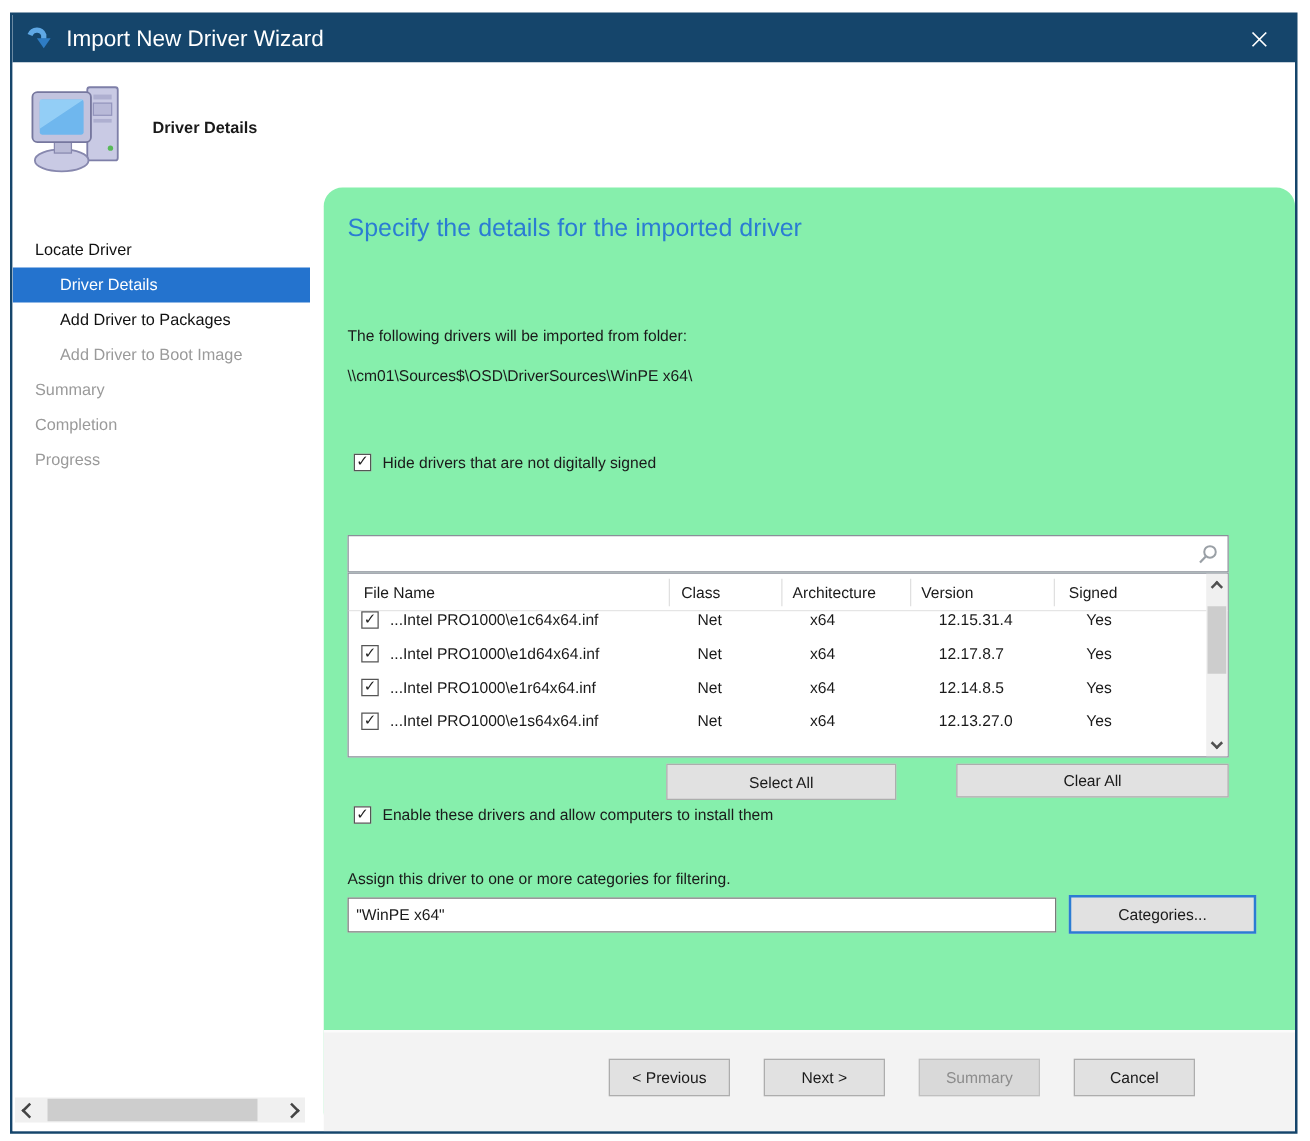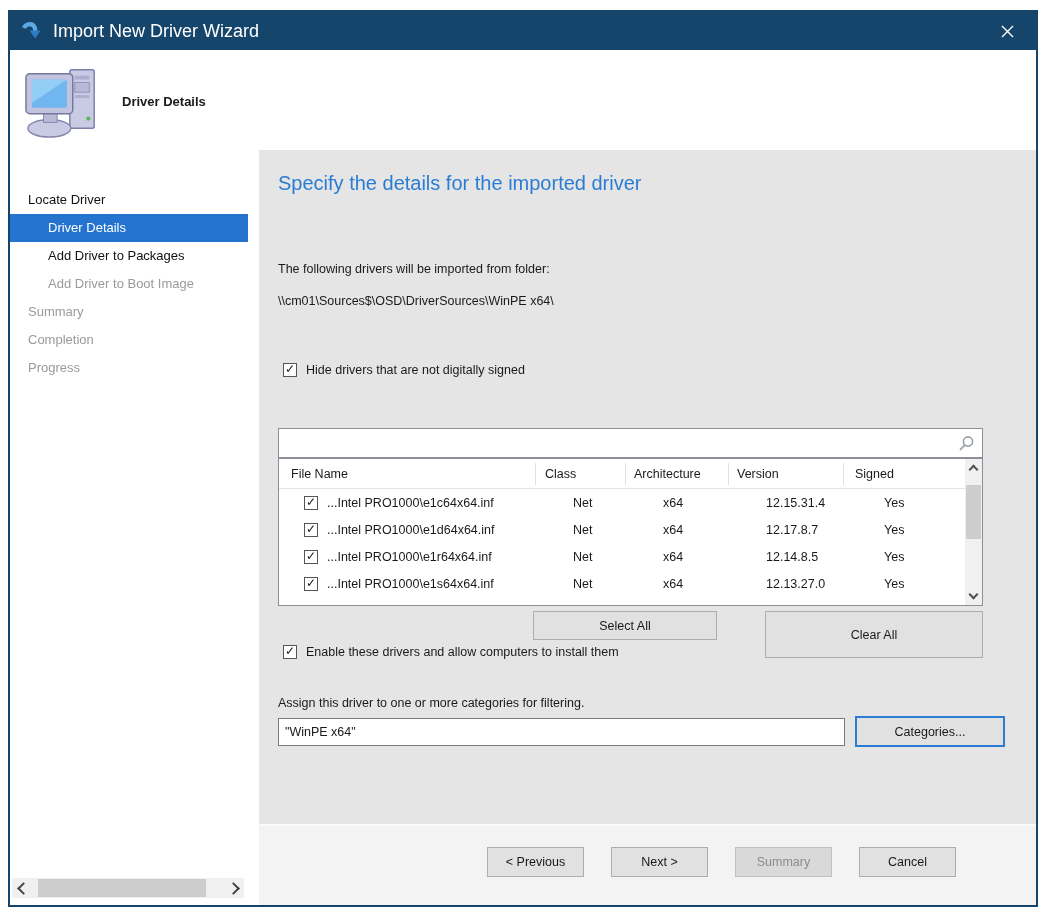--- a/index.html
+++ b/index.html
@@ -31,21 +31,21 @@
 
   .hscroll { position:absolute; left:2px; bottom:7px; width:232px; height:20px; background:#F0F0F0; }
   .hs-arrow { position:absolute; top:0; width:18px; height:20px; display:flex; align-items:center; justify-content:center; }
   .hs-left { left:0; } .hs-right { right:0; }
   .hs-thumb { position:absolute; left:26px; top:1px; width:168px; height:18px; background:#CDCDCD; }
   .chev { width:9px; height:9px; border-left:2px solid #444444; border-bottom:2px solid #444444; }
   .chev.left  { transform:rotate(45deg); margin-left:4px; }
   .chev.right { transform:rotate(-135deg); margin-right:4px; }
 
   
-  .panel { position:absolute; left:249px; top:0; right:0; bottom:0; background:#e5e5e5; }
+  .panel { position:absolute; left:249px; top:0; right:0; bottom:0; background:#86efac;border-radius:15px; }
   .heading { position:absolute; left:19px; top:22px; font-size:20px; color:#2B7CD3; }
   .intro  { position:absolute; left:19px; top:112px; font-size:12.5px; color:#1a1a1a; }
   .path   { position:absolute; left:19px; top:144px; font-size:12.5px; color:#1a1a1a; }
 
   .cbrow { position:absolute; display:flex; align-items:center; font-size:12.5px; color:#1a1a1a; }
   .cb { width:14px; height:14px; background:#ffffff; border:1px solid #555555; margin-right:9px; flex:none; position:relative; }
   .cb.checked::after { content:"\2713"; position:absolute; left:1px; top:-2px; font-size:12px; color:#222222; }
   .cb-hide-storage { left:24px; top:178px; }
   .cb-hide-unsigned { left:24px; top:213px; }
   .cb-enable { left:24px; top:495px; }
@@ -61,40 +61,40 @@
            border:1px solid #8a8f99; }
   .thead { display:flex; height:30px; line-height:30px; font-size:12.5px; color:#1a1a1a;
            border-bottom:1px solid #E5E5E5; }
   .thead > div { border-right:1px solid #E0E0E0; height:22px; margin-top:4px; line-height:22px; }
   .thead > div:last-child { border-right:none; }
   .hc-file   { width:257px; padding-left:12px; }
   .hc-class  { width:90px;  padding-left:9px; }
   .hc-arch   { width:103px; padding-left:8px; }
   .hc-ver    { width:115px; padding-left:8px; }
   .hc-signed { flex:1;      padding-left:11px; }
-  .trow { display:flex; align-items:center; height:27px; font-size:12.5px; color:#1a1a1a; padding-left:25px; }
+  .trow { display:flex; align-items:flex-start; height:27px; font-size:12.5px; color:#1a1a1a; padding-left:10px; }
   .trow .cb { margin-right:9px; width:14px; height:14px; }
   .c-file  { width:246px; white-space:nowrap; overflow:hidden; }
   .c-class { width:90px; }
   .c-arch  { width:103px; }
   .c-ver   { width:118px; }
   .c-signed{ flex:1; }
 
   .vscroll { position:absolute; right:0; top:0; bottom:0; width:17px; background:#F0F0F0; }
   .vs-arrow { position:absolute; left:0; width:17px; height:17px; display:flex; align-items:center; justify-content:center; }
   .vs-up { top:0; } .vs-down { bottom:0; }
   .vchev { width:7px; height:7px; border-left:2px solid #505050; border-bottom:2px solid #505050; }
   .vchev.up   { transform:rotate(135deg); margin-top:4px; }
   .vchev.down { transform:rotate(-45deg); margin-bottom:4px; }
   .vs-thumb { position:absolute; left:1px; top:26px; width:15px; height:54px; background:#CDCDCD; }
 
   .btn { background:#E1E1E1; border:1px solid #ADADAD; font-size:12.5px; color:#1a1a1a;
          font-family:"Liberation Sans", sans-serif; text-align:center; }
   .btn-selectall { position:absolute; left:274px; top:461px; width:184px; height:29px; }
-  .btn-clearall  { position:absolute; left:506px; top:461px; width:218px; height:47px; }
+  .btn-clearall  { position:absolute; left:506px; top:461px; width:218px; height:27px; }
 
   .assign-label { position:absolute; left:19px; top:546px; font-size:12.5px; color:#1a1a1a; }
   .cat-input { position:absolute; left:19px; top:568px; width:567px; height:28px; background:#ffffff;
                border:1px solid #7a7a7a; font-size:12.5px; color:#1a1a1a; padding:0 6px;
                font-family:"Liberation Sans", sans-serif; outline:none; }
   .btn-categories { position:absolute; left:596px; top:566px; width:150px; height:31px;
                     border:2px solid #2B7CD3; background:#E1E1E1; }
 
   .footer { position:absolute; left:0; right:0; bottom:0; height:81px; background:#F3F3F3;
             border-top:2px solid #FBFBFB; }

